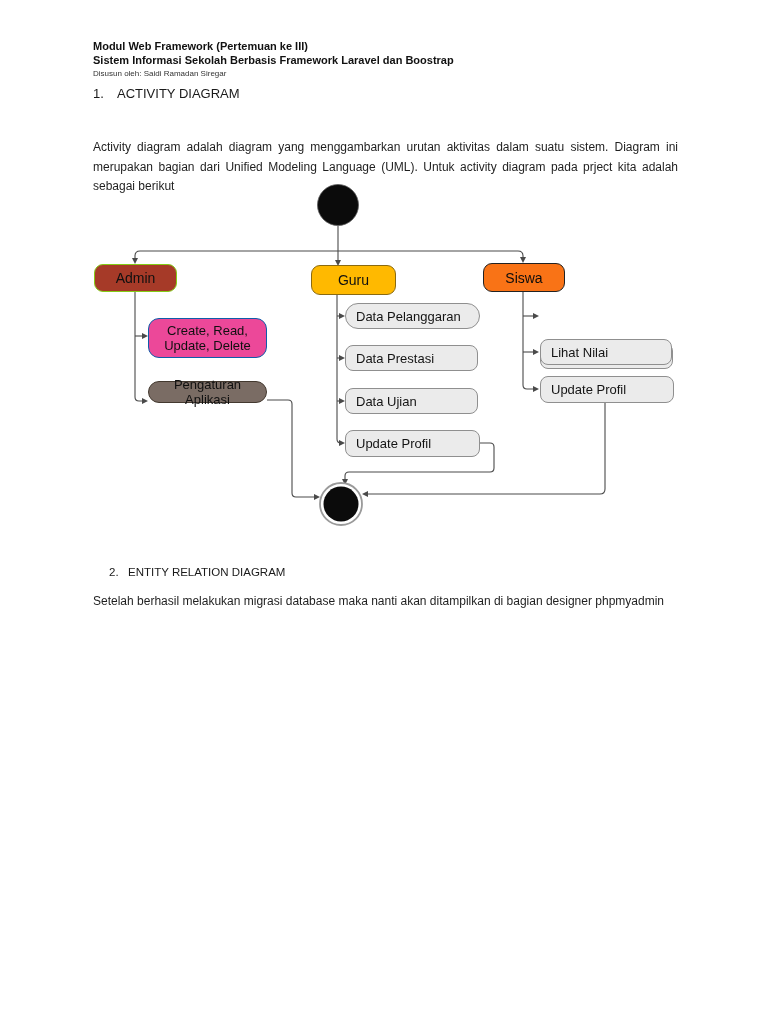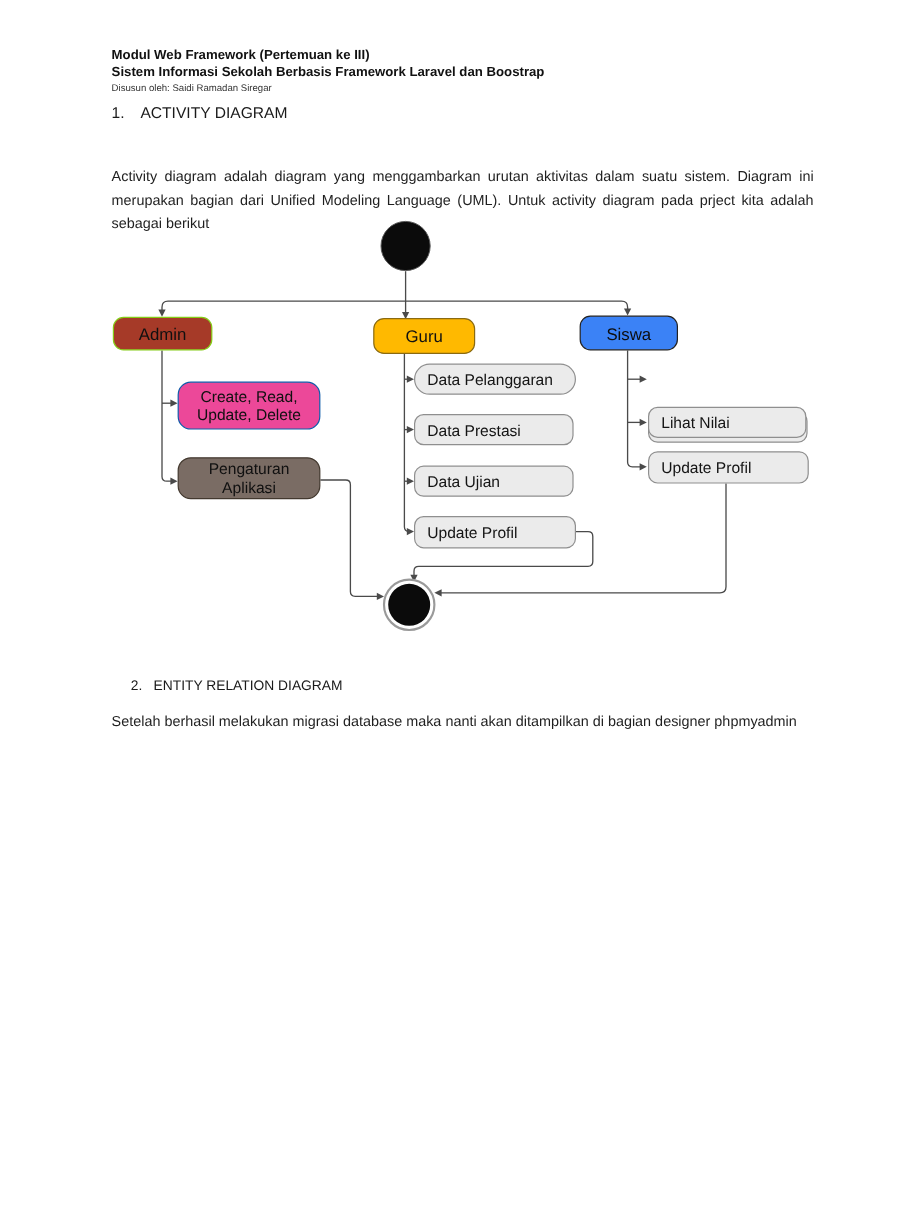--- a/index.html
+++ b/index.html
@@ -14,21 +14,21 @@
   .sec-heading{display:flex;color:#1a1a1a;}
   .sec-num{display:inline-block;}
   .para{font-size:12px;line-height:19.6px;color:#1f1f1f;}
   
   .node{
     position:absolute;border-radius:9px;display:flex;align-items:center;justify-content:center;
     font-size:14px;color:#101010;box-sizing:border-box;text-align:center;
   }
   .actor-admin{background:#A63A28;border:1px solid #84cc16;}
   .actor-guru{background:#FFB900;border:1px solid #8a6a11;}
-  .actor-siswa{background:#3b82f6;border:1px solid #222;color:#0d0d0d;}
+  .actor-siswa{background:#f97316;border:1px solid #222;color:#0d0d0d;}
   .action-blue{background:#ec4899;border:1px solid #0f5caa;border-radius:11px;font-size:13px;line-height:15.5px;padding:2px 6px;}
   .action-brown{background:#7A6C64;border:1px solid #43392f;border-radius:11px;font-size:13px;line-height:15.5px;padding:2px 6px;}
   .action-plain{
     background:#EBEBEB;border:1px solid #8f8f8f;border-radius:8px;font-size:13px;
     justify-content:flex-start;padding-left:10px;text-align:left;color:#141414;
   }
   #connector-layer{position:absolute;left:0;top:0;pointer-events:none;}
 </style>
 </head>
 <body>
@@ -95,21 +95,21 @@
     <circle cx="341" cy="504" r="21" fill="#ffffff" stroke="#9a9a9a" stroke-width="1.8"></circle>
     <circle cx="341" cy="504" r="17.5" fill="#0b0b0b"></circle>
   </g>
 </svg>
 
 <div class="node actor-admin" style="left:94px;top:264px;width:83px;height:28px;">Admin</div>
 <div class="node actor-guru" style="left:295px;top:265px;width:85px;height:30px;margin-left:16px;">Guru</div>
 <div class="node actor-siswa" style="left:483px;top:263px;width:82px;height:29px;">Siswa</div>
 
 <div class="node action-blue" style="left:148px;top:318px;width:119px;height:40px;">Create, Read, Update, Delete</div>
-<div class="node action-brown" style="left:148px;top:381px;width:119px;height:35px;">Pengaturan Aplikasi</div>
+<div class="node action-brown" style="left:148px;top:381px;width:119px;height:22px;">Pengaturan Aplikasi</div>
 
 <div class="node action-plain" style="left:345px;top:303px;width:135px;height:26px;border-radius:13px;">Data Pelanggaran</div>
 <div class="node action-plain" style="left:345px;top:345px;width:133px;height:26px;">Data Prestasi</div>
 <div class="node action-plain" style="left:345px;top:388px;width:133px;height:26px;">Data Ujian</div>
 <div class="node action-plain" style="left:345px;top:430px;width:135px;height:27px;">Update Profil</div>
 
 <div class="node action-plain" style="left:540px;top:303px;width:133px;height:26px;margin-top:40px;">Kerjakan Ujian</div>
 <div class="node action-plain" style="left:540px;top:339px;width:132px;height:26px;">Lihat Nilai</div>
 <div class="node action-plain" style="left:540px;top:376px;width:134px;height:27px;">Update Profil</div>
 

